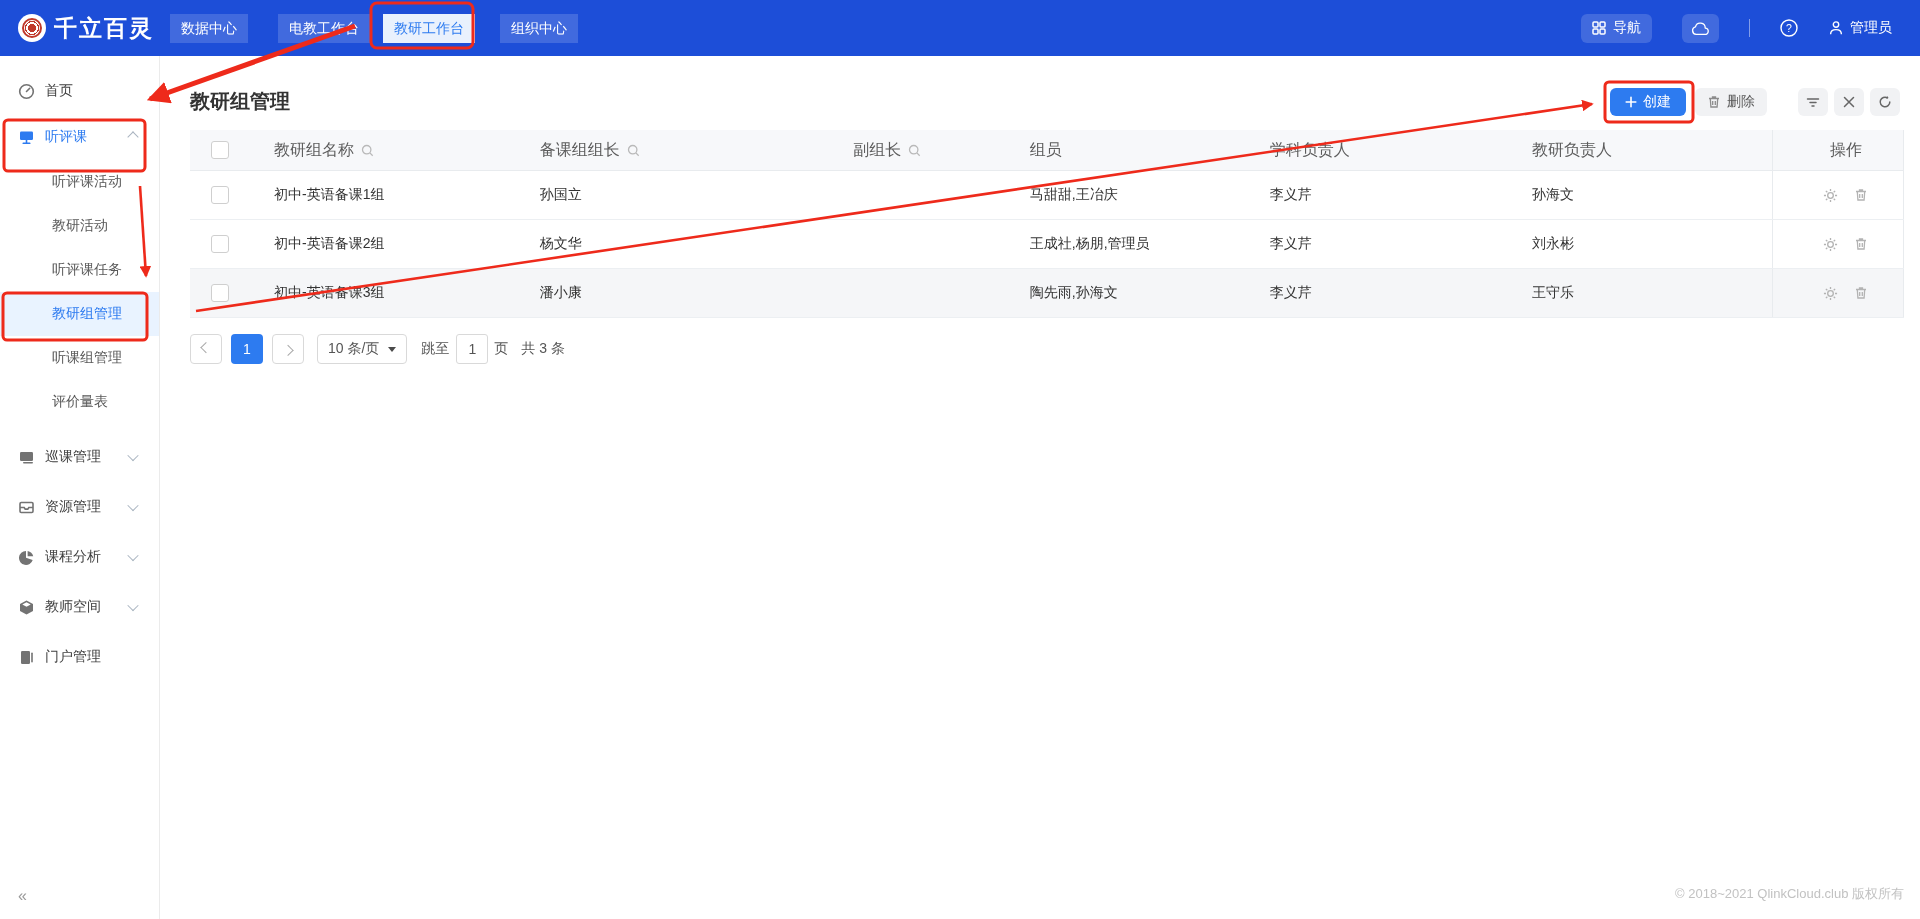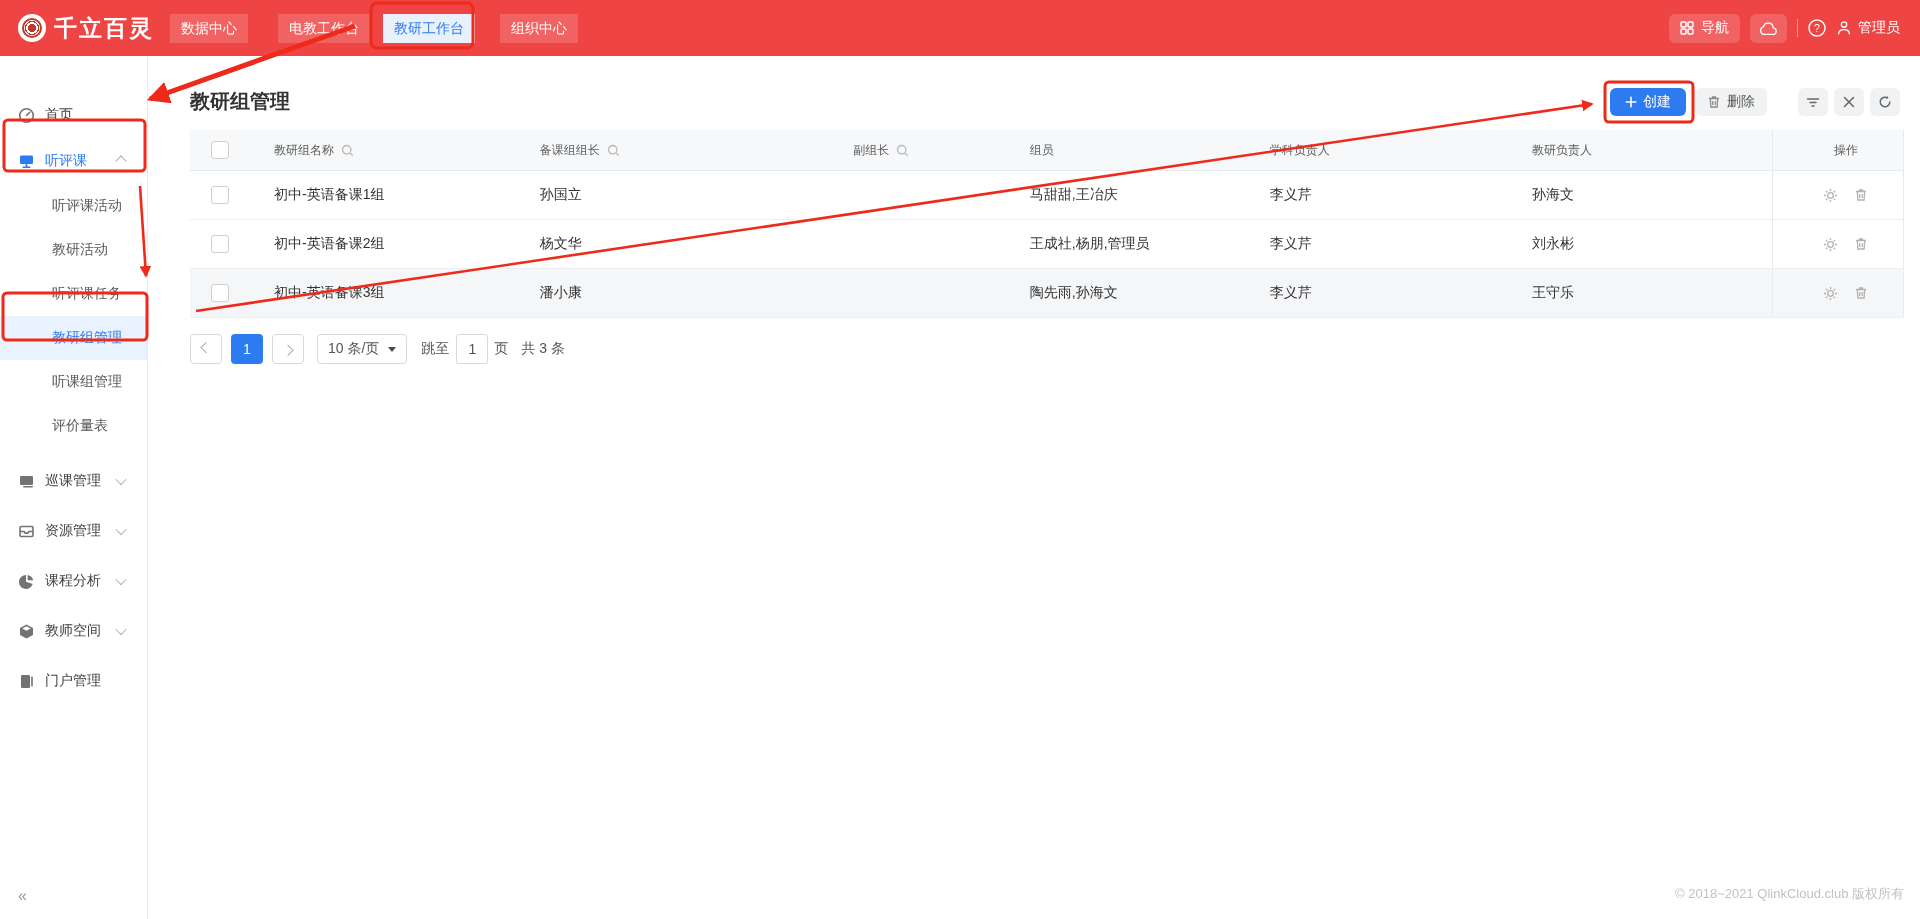--- a/index.html
+++ b/index.html
@@ -1,37 +1,37 @@
 <!DOCTYPE html>
 <html><head>
 <meta charset="utf-8">
 <style>
   html,body{margin:0;padding:0;}
   body{width:1920px;height:919px;position:relative;overflow:hidden;background:#fff;
        font-family:"Liberation Sans","DejaVu Sans",sans-serif;-webkit-font-smoothing:antialiased;}
   svg{display:block}
   
-  .topbar{position:absolute;top:0;left:0;right:0;height:56px;background:#ef4444;z-index:5;}
+  .topbar{position:absolute;top:0;left:0;right:0;height:56px;background:#1d4ed8;z-index:5;}
   .brand-icon{position:absolute;left:18px;top:14px;width:28px;height:28px;border-radius:50%;
        background:#fff;display:flex;align-items:center;justify-content:center;}
   .brand-icon .seal{width:20px;height:20px;border-radius:50%;border:2px solid #c0392b;
        background:radial-gradient(circle at 50% 50%, #c0392b 0 4px, #fff 4px 6px, #c0392b 6px 7px, #fff 7px);box-sizing:border-box;}
   .brand-text{position:absolute;left:54px;top:0;line-height:56px;color:#fff;font-size:23px;font-weight:bold;letter-spacing:2px;}
   .nav-tab{position:absolute;top:14px;height:29px;line-height:29px;padding:0 11px;border-radius:0;
        background:rgba(255,255,255,.16);color:#fff;font-size:14px;cursor:pointer;}
   .nav-tab.t0{left:170px}.nav-tab.t1{left:278px}.nav-tab.t2{left:383px}.nav-tab.t3{left:500px}
   .nav-tab.active{background:#e9f1fd;color:#2d7bf0;}
-  .topbar-right{position:absolute;right:20px;top:0;height:56px;display:flex;align-items:center;gap:10px;color:#fff;}
+  .topbar-right{position:absolute;right:28px;top:0;height:56px;display:flex;align-items:center;gap:30px;color:#fff;}
   .tb-btn{height:29px;border-radius:6px;background:rgba(255,255,255,.16);display:flex;align-items:center;
        gap:7px;padding:0 11px;font-size:14px;cursor:pointer;}
   .tb-divider{width:1px;height:18px;background:rgba(255,255,255,.45);}
   .tb-user{display:flex;align-items:center;gap:6px;font-size:14px;cursor:pointer;}
   
-  .sidebar{position:absolute;top:56px;left:0;bottom:0;width:148px;background:#fff;
-       border-right:1px solid #ebebeb;box-sizing:border-box;padding-top:36px;z-index:4;}
+  .sidebar{position:absolute;top:56px;left:0;bottom:0;width:160px;background:#fff;
+       border-right:1px solid #ebebeb;box-sizing:border-box;padding-top:12px;z-index:4;}
   .side-item{height:46px;display:flex;align-items:center;padding-left:18px;font-size:14px;color:#404040;
        position:relative;cursor:pointer;}
   .side-item .s-icon{width:17px;height:17px;margin-right:10px;color:#737373;flex:none;}
   .side-item.blue{color:#2d7bf0;} .side-item.blue .s-icon{color:#2d7bf0;}
   .group-item{height:50px;display:flex;align-items:center;padding-left:18px;font-size:14px;color:#404040;
        position:relative;cursor:pointer;}
   .group-item .s-icon{width:17px;height:17px;margin-right:10px;color:#737373;flex:none;}
   .groups{margin-top:8px;text-align:right;}
   .sub-item{height:44px;display:flex;align-items:center;padding-left:52px;font-size:14px;color:#595959;cursor:pointer;}
   .sub-item.active{background:#e9f3ff;color:#2d7bf0;}
@@ -48,21 +48,21 @@
   .btn-create{height:28px;background:#2d7bf0;color:#fff;border:none;border-radius:6px;font-size:14px;
        display:flex;align-items:center;gap:6px;padding:0 15px;cursor:pointer;font-family:inherit;}
   .btn-delete{height:28px;background:#f1f2f4;color:#595959;border:none;border-radius:6px;font-size:14px;
        display:flex;align-items:center;gap:6px;padding:0 12px;margin-left:9px;cursor:pointer;font-family:inherit;}
   .icon-btn{width:30px;height:28px;background:#f1f2f4;border:none;border-radius:6px;display:flex;
        align-items:center;justify-content:center;color:#666;cursor:pointer;}
   .icon-btn.first{margin-left:31px;} .icon-btn + .icon-btn{margin-left:6px;}
   
   .table{margin:0 16px 0 30px;}
   .t-head{height:40px;background:#f7f8fa;display:flex;align-items:stretch;border-bottom:1px solid #e8ebee;
-       font-size:12px;color:#5c5c5c;}
+       font-size:16px;color:#5c5c5c;}
   .t-row{height:48px;display:flex;align-items:stretch;border-bottom:1px solid #eceff2;font-size:14px;color:#333;}
   .t-row.shade{background:#f5f6f8;}
   .cell{display:flex;align-items:center;padding-left:24px;box-sizing:border-box;overflow:hidden;white-space:nowrap;}
   .c0{width:3.5%;justify-content:center;padding-left:0;}
   .c1{width:15.5%}.c2{width:18.3%}.c3{width:10.3%}.c4{width:14%}.c5{width:15.3%}.c6{width:15.4%}
   .c7{width:7.7%;justify-content:center;padding-left:16px;border-left:1px solid #e8ebee;border-right:1px solid #e8ebee;gap:16px;}
   .cb{width:16px;height:16px;border:1px solid #cfcfcf;border-radius:3px;background:#fff;cursor:pointer;flex:none;}
   .search-ic{margin-left:7px;color:#b9b9b9;display:flex;cursor:pointer;}
   .op-ic{color:#b3b3b3;display:flex;cursor:pointer;}
   

